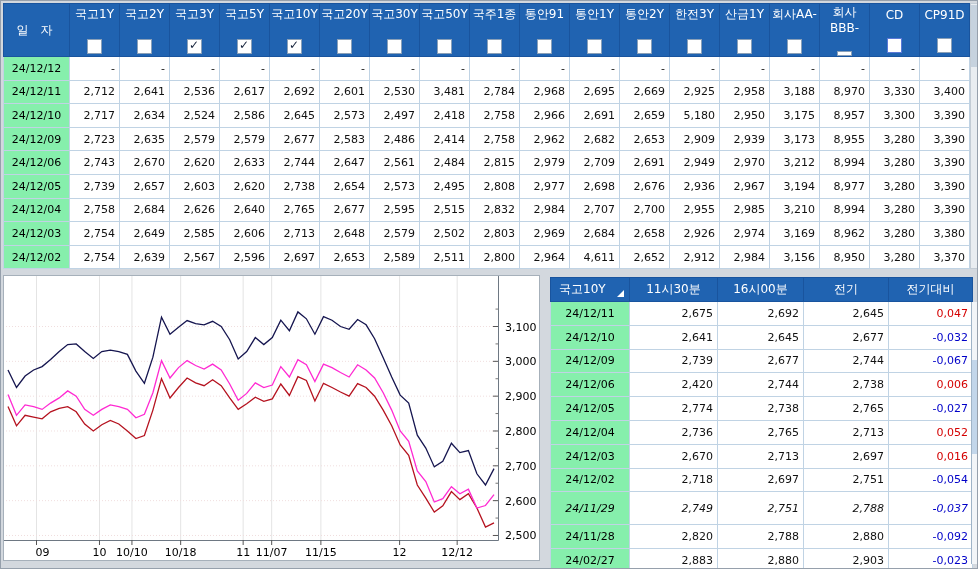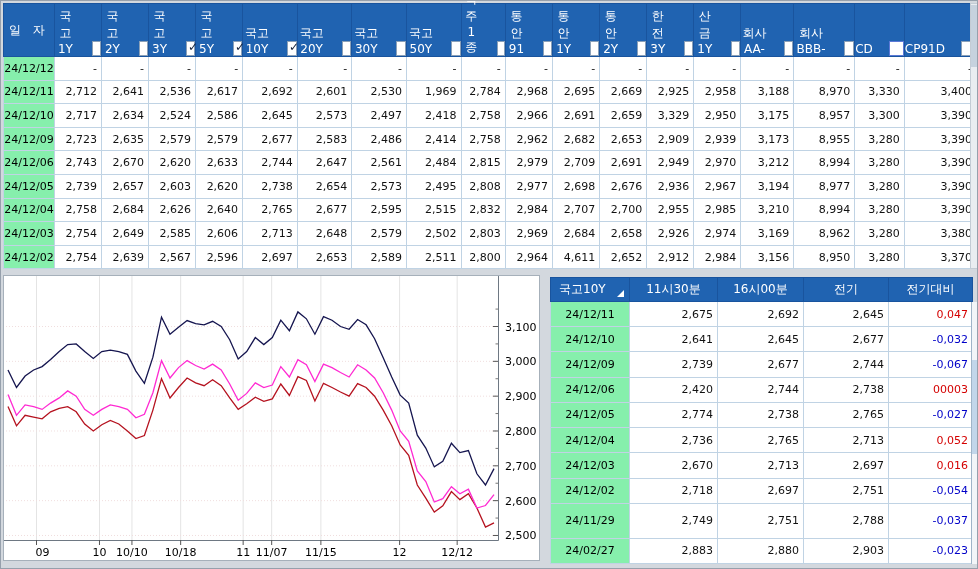--- a/index.html
+++ b/index.html
@@ -18,21 +18,21 @@
   table.grid th{ background:#2063b1; color:#fff; font-weight:normal;
     border:1px solid #19549e; font-size:12px; padding:0;}
   
   .top-table-wrap{ position:absolute; left:2px; top:2px; }
   .cb{ display:inline-block; width:13px; height:13px; background:#fff;
     border:1px solid #8aa0b8; position:relative; vertical-align:middle;}
   .cb .tick{ position:absolute; left:1px; top:-2px; font-size:12px;
     color:#14213a; line-height:14px;}
   th.hl{ background:#f8dcdc; color:#222; }
   th.hl .cb{ border:1px solid #5b79d6; }
-  .th-inner{ display:flex; flex-direction:row; align-items:flex-end;
+  .th-inner{ display:flex; flex-direction:column; align-items:center;
     justify-content:center; gap:16px; height:52px;}
   
   .vstrip{ position:absolute; background:#e9edf1; border:1px solid #c3ccd5;}
   .vthumb{ position:absolute; left:0; width:100%; background:#c6d2de;}
   
   .chart{ position:absolute; left:2px; top:274px; width:537px; height:286px;
     background:#fff; border:1px solid #a6b0ba; box-sizing:border-box;}
   .chart svg{ display:block; }
   .legend{ position:absolute; left:6px; top:3px; font-size:12px; }
   .legend span{ margin-right:9px; }
@@ -218,21 +218,21 @@
           </tr>
           <tr style="height: 23.6px;">
             <td class="datec">24/12/11</td>
             <td>2,712</td>
             <td>2,641</td>
             <td>2,536</td>
             <td>2,617</td>
             <td>2,692</td>
             <td>2,601</td>
             <td>2,530</td>
-            <td>1,969</td>
+            <td>3,481</td>
             <td>2,784</td>
             <td>2,968</td>
             <td>2,695</td>
             <td>2,669</td>
             <td>2,925</td>
             <td>2,958</td>
             <td>3,188</td>
             <td>8,970</td>
             <td>3,330</td>
             <td>3,400</td>
@@ -244,21 +244,21 @@
             <td>2,524</td>
             <td>2,586</td>
             <td>2,645</td>
             <td>2,573</td>
             <td>2,497</td>
             <td>2,418</td>
             <td>2,758</td>
             <td>2,966</td>
             <td>2,691</td>
             <td>2,659</td>
-            <td>3,329</td>
+            <td>5,180</td>
             <td>2,950</td>
             <td>3,175</td>
             <td>8,957</td>
             <td>3,300</td>
             <td>3,390</td>
           </tr>
           <tr style="height: 23.6px;">
             <td class="datec">24/12/09</td>
             <td>2,723</td>
             <td>2,635</td>
@@ -495,21 +495,21 @@
             <td>2,739</td>
             <td>2,677</td>
             <td>2,744</td>
             <td class="down">-0,067</td>
           </tr>
           <tr style="height: 23.8px;">
             <td class="datec">24/12/06</td>
             <td>2,420</td>
             <td>2,744</td>
             <td>2,738</td>
-            <td class="up">00003</td>
+            <td class="up">0,006</td>
           </tr>
           <tr style="height: 23.8px;">
             <td class="datec">24/12/05</td>
             <td>2,774</td>
             <td>2,738</td>
             <td>2,765</td>
             <td class="down">-0,027</td>
           </tr>
           <tr style="height: 23.8px;">
             <td class="datec">24/12/04</td>
@@ -525,26 +525,33 @@
             <td>2,697</td>
             <td class="up">0,016</td>
           </tr>
           <tr style="height: 23.8px;">
             <td class="datec">24/12/02</td>
             <td>2,718</td>
             <td>2,697</td>
             <td>2,751</td>
             <td class="down">-0,054</td>
           </tr>
-          <tr style="height: 33px;">
+          <tr style="height: 33px; font-style: italic;">
             <td class="datec">24/11/29</td>
             <td>2,749</td>
             <td>2,751</td>
             <td>2,788</td>
             <td class="down">-0,037</td>
+          </tr>
+          <tr style="height: 23.8px;">
+            <td class="datec">24/11/28</td>
+            <td>2,820</td>
+            <td>2,788</td>
+            <td>2,880</td>
+            <td class="down">-0,092</td>
           </tr>
           <tr style="height: 23.8px;">
             <td class="datec">24/02/27</td>
             <td>2,883</td>
             <td>2,880</td>
             <td>2,903</td>
             <td class="down">-0,023</td>
           </tr>
         </tbody>
       </table>

